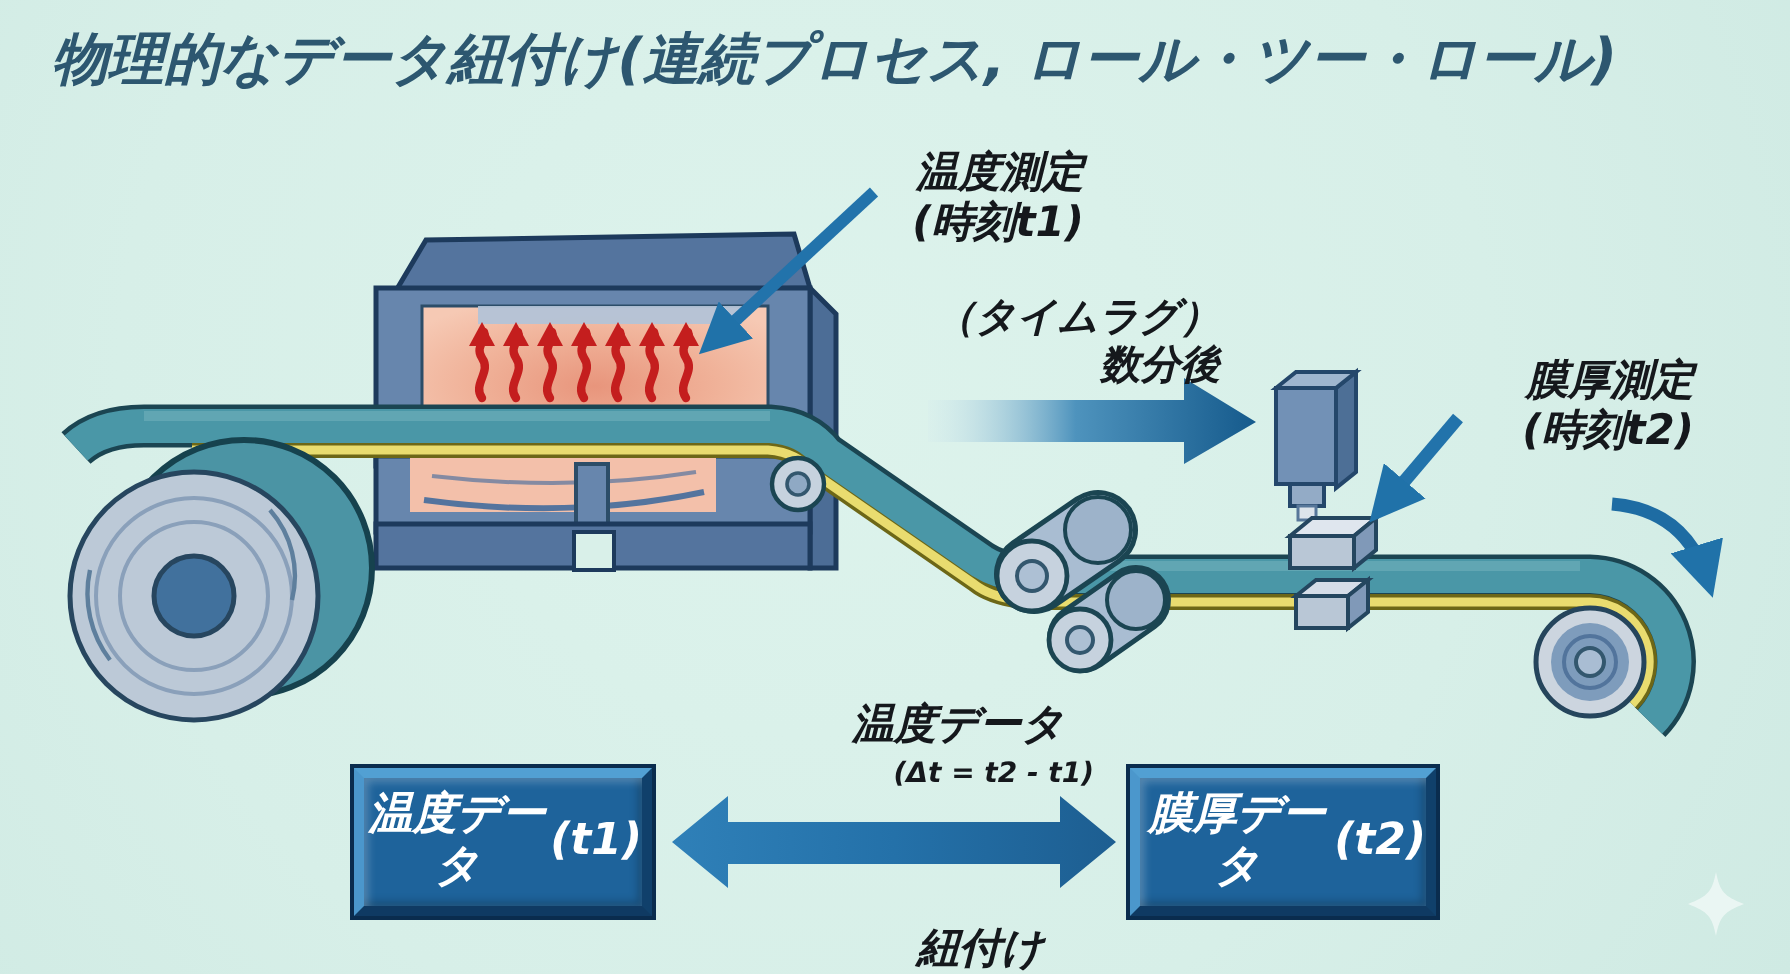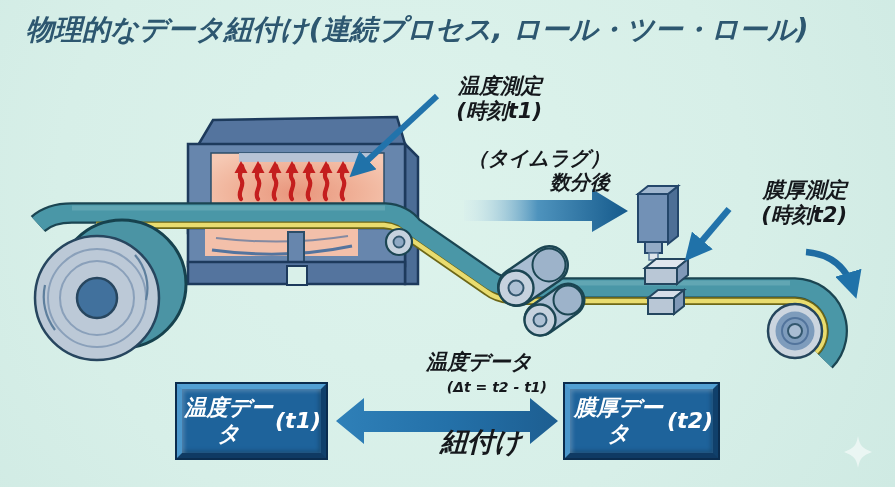--- a/index.html
+++ b/index.html
@@ -15,21 +15,21 @@
     font-size:28px;font-weight:800;color:#2d5770;letter-spacing:0px;white-space:nowrap;
   }
   .lbl{
     position:absolute;text-align:right;font-weight:800;color:#15181c;line-height:1.18;
   }
   .lbl-temp{left:402px;top:74px;width:140px;font-size:21px;}
   .lbl-lag{left:458px;top:147px;width:152px;font-size:20px;}
   .lbl-thick{left:705px;top:164px;width:142px;font-size:21px;margin-top:14px;}
   .lbl-adjust{left:360px;top:350px;width:172px;font-size:21px;}
   .lbl-delta{left:345px;top:379px;width:202px;font-size:14px;}
-  .lbl-link{left:370px;top:426px;width:152px;font-size:27px;}
+  .lbl-link{left:370px;top:462px;width:152px;font-size:21px;}
   .data-box{
     position:absolute;top:384px;height:64px;
     background:#1e639b;
     border:5px solid;border-color:#52a0d3 #10406b #0f3a63 #4b97cc;
     outline:2px solid #0a2c4e;
     display:flex;flex-direction:row;align-items:center;justify-content:center;
     color:#ffffff;font-weight:800;font-size:22px;line-height:1.2;text-align:center;
     box-shadow:inset 2px 2px 4px rgba(255,255,255,.25), inset -2px -2px 4px rgba(0,0,0,.25);
   }
   .box-temp{left:177px;width:139px;}

